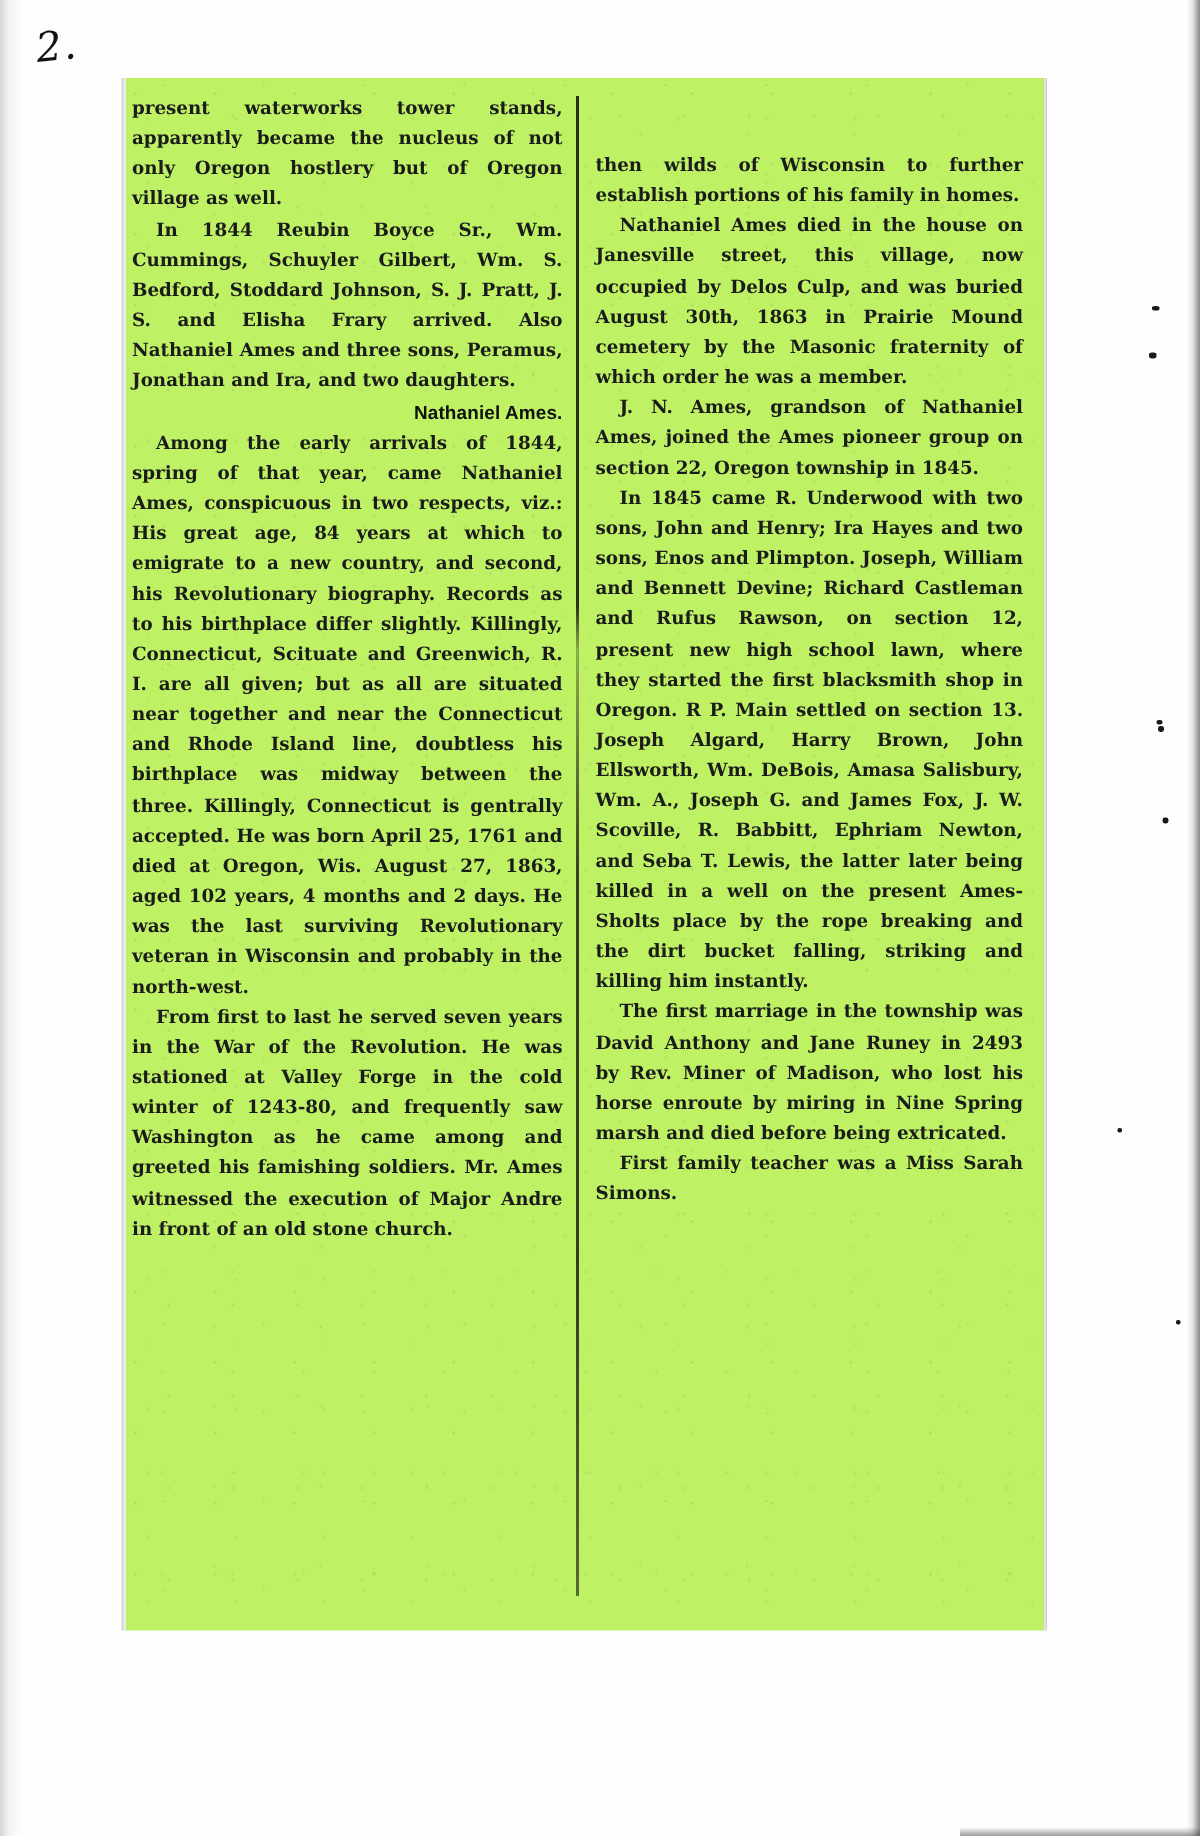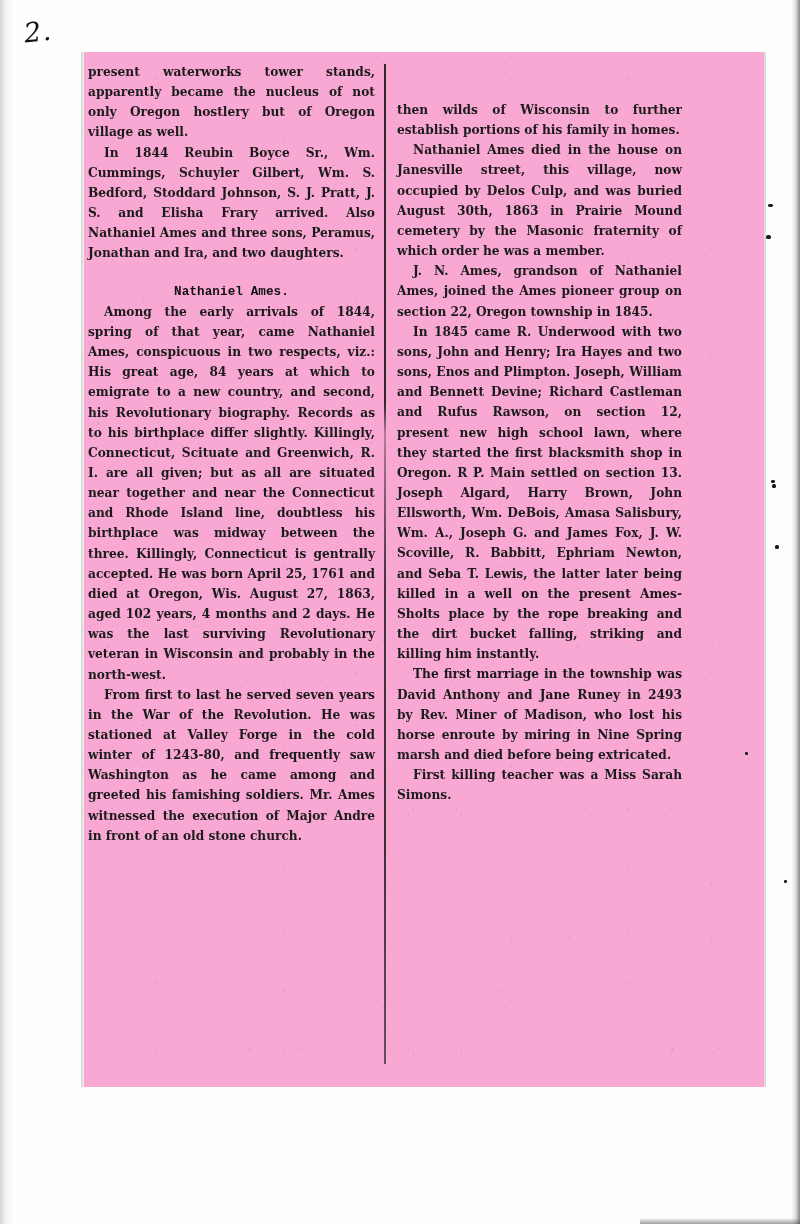--- a/index.html
+++ b/index.html
@@ -55,23 +55,23 @@
     color: #121212;
     transform: rotate(-6deg);
     letter-spacing: 1px;
   }
 
   
   #clipping {
     position: absolute;
     left: 84px;
     top: 52px;
-    width: 680px;
+    width: 612px;
     height: 1035px;
-    background: #f9a8d4;
+    background: #bef264;
     box-sizing: border-box;
     padding: 10px 4px 6px 4px;
   }
   
   #clipping::before {
     content: "";
     position: absolute;
     left: -3px; top: 0;
     width: 4px; height: 100%;
     background: linear-gradient(90deg, rgba(150,150,150,.45), rgba(255,255,255,0));
@@ -121,27 +121,27 @@
     color: #1b1b1b;
     text-align: justify;
     text-justify: inter-word;
     margin: 0 0 0 0;
     text-indent: 16px;
     -webkit-font-smoothing: none;
   }
   .para.no-indent { text-indent: 0; }
 
   .subhead {
-    font-family: Liberation Mono, monospace;
+    font-family: Liberation Sans, sans-serif;
     font-weight: bold;
     font-size: 12.6px;
     line-height: 20.15px;
     color: #101010;
-    text-align: center;
-    margin: 18px 0 0 0;
+    text-align: right;
+    margin: 1px 0 0 0;
     letter-spacing: .1px;
   }
 
   
   #speckle {
     position: absolute;
     inset: 0;
     pointer-events: none;
     opacity: .30;
     background-image:
@@ -184,21 +184,21 @@
         </div>
 
       <div id="column-rule"></div>
 
       <div class="column right" id="right-column">
           <div class="para no-indent">then wilds of Wisconsin to further establish portions of his family in homes.</div>
           <div class="para">Nathaniel Ames died in the house on Janesville street, this village, now occupied by Delos Culp, and was buried August 30th, 1863 in Prairie Mound cemetery by the Masonic fraternity of which order he was a member.</div>
           <div class="para">J. N. Ames, grandson of Nathaniel Ames, joined the Ames pioneer group on section 22, Oregon township in 1845.</div>
           <div class="para">In 1845 came R. Underwood with two sons, John and Henry; Ira Hayes and two sons, Enos and Plimpton. Joseph, William and Bennett Devine; Richard Castleman and Rufus Rawson, on section 12, present new high school lawn, where they started the first blacksmith shop in Oregon. R P. Main settled on section 13. Joseph Algard, Harry Brown, John Ellsworth, Wm. DeBois, Amasa Salisbury, Wm. A., Joseph G. and James Fox, J. W. Scoville, R. Babbitt, Ephriam Newton, and Seba T. Lewis, the latter later being killed in a well on the present Ames-Sholts place by the rope breaking and the dirt bucket falling, striking and killing him instantly.</div>
           <div class="para">The first marriage in the township was David Anthony and Jane Runey in 2493 by Rev. Miner of Madison, who lost his horse enroute by miring in Nine Spring marsh and died before being extricated.</div>
-          <div class="para">First killing teacher was a Miss Sarah Simons.</div>
+          <div class="para">First family teacher was a Miss Sarah Simons.</div>
         </div>
 
     </div>
 
     <div id="speckle"></div>
   </div>
 
   <div class="speck" style="left:768px; top:204px; width:5px; height:3px;"></div>
   <div class="speck" style="left:766px; top:235px; width:5px; height:4px;"></div>
   <div class="speck" style="left:772px; top:484px; width:4px; height:4px;"></div>

